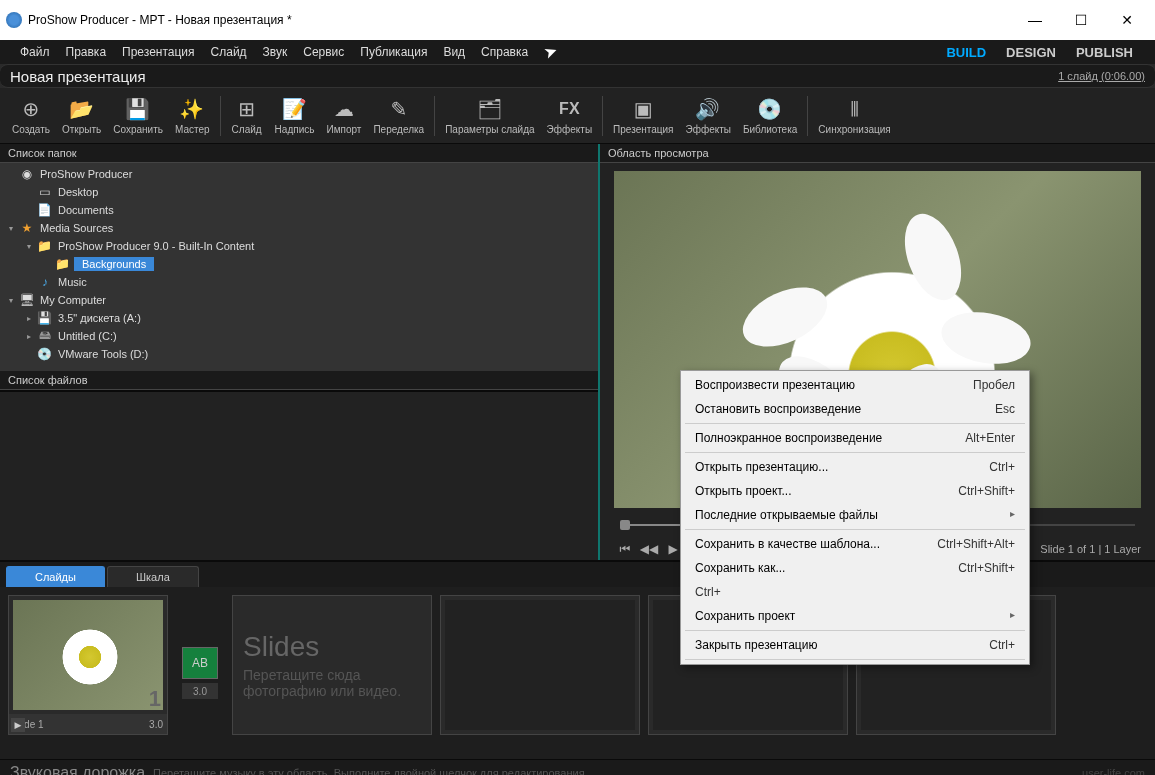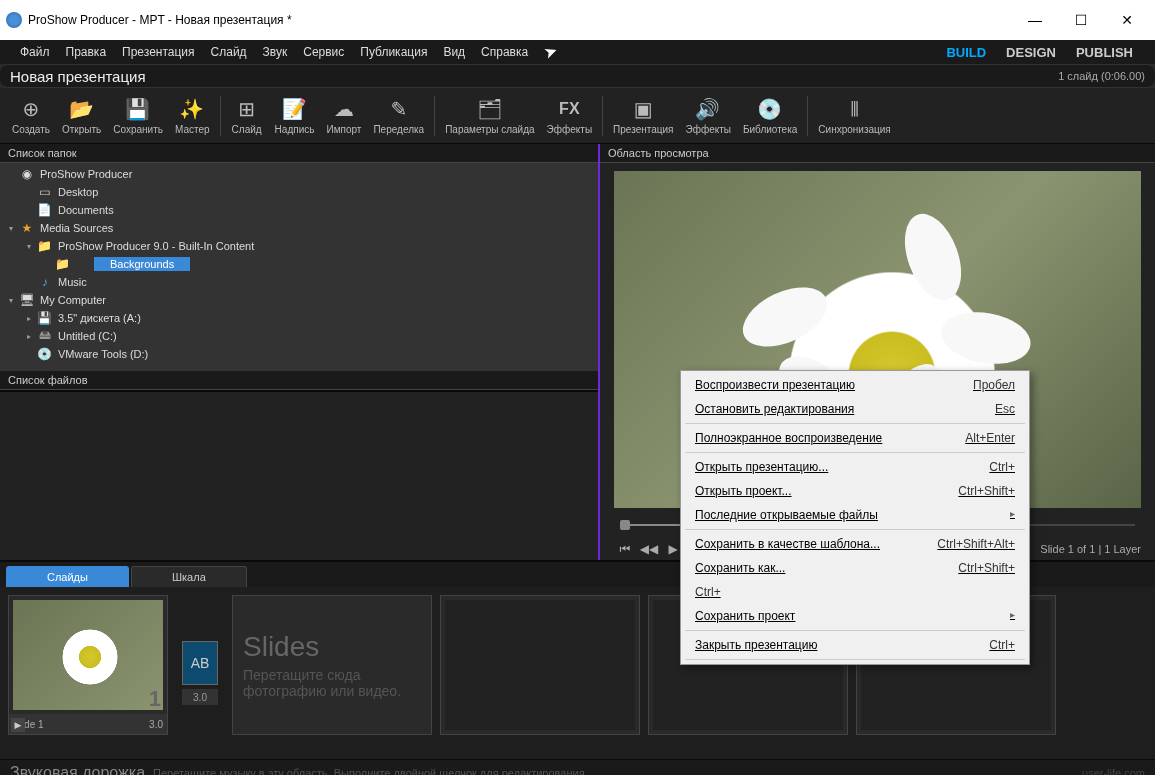--- a/index.html
+++ b/index.html
@@ -53,21 +53,21 @@
   height: 24px;
   background: #1a1a1a;
   display: flex;
   align-items: center;
   padding: 0 10px;
   border-top: 1px solid #333;
   border-bottom: 1px solid #333;
   border-radius: 8px;
 }
 .headerbar .ptitle { font-size: 15px; color: #eee; }
-.headerbar .pstatus { margin-left: auto; font-size: 11px; color: #aaa; }
+.headerbar .pstatus { margin-left: auto; font-size: 11px; color: #aaa; text-decoration: underline; }
 .toolbar {
   height: 56px;
   background: #222;
   display: flex;
   align-items: center;
   padding: 0 6px;
   border-bottom: 1px solid #0a0a0a;
 }
 .tbtn {
   display: flex; flex-direction: column; align-items: center;
@@ -75,21 +75,21 @@
   padding: 2px 6px;
   min-width: 44px;
   cursor: pointer;
   color: #bbb;
 }
 .tbtn .ti { width: 26px; height: 26px; display: flex; align-items: center; justify-content: center; font-size: 20px; }
 .tbtn .tl { font-size: 10px; margin-top: 2px; }
 .tsep { width: 1px; height: 40px; background: #444; margin: 0 4px; }
 .main { display: flex; height: 416px; }
 .left { flex: 0 0 598px; display: flex; flex-direction: column; background: #333; }
-.right { flex: 1; display: flex; flex-direction: column; background: #222; border-left: 2px solid #6d28d9; }
+.right { flex: 1; display: flex; flex-direction: column; background: #222; border-left: 2px solid #0f766e; }
 .panel-head {
   background: #1a1a1a;
   padding: 3px 8px;
   font-size: 11px;
   color: #ccc;
   border-bottom: 1px solid #444;
 }
 .folderlist {
   flex: 1;
   background: #333;
@@ -104,21 +104,21 @@
 .fnode {
   display: flex; align-items: center;
   padding: 2px 4px;
   font-size: 11px;
   color: #ddd;
   cursor: pointer;
   white-space: nowrap;
 }
 .fnode .chev { width: 10px; text-align: center; color: #999; font-size: 8px;}
 .fnode .fi { width: 16px; height: 14px; margin: 0 3px; display: inline-flex; align-items: center; justify-content: center; font-size: 12px;}
-.fnode.sel .lab { background: #3a88d8; color: #fff; padding: 1px 16px; margin-left: 20px; }
+.fnode.sel .lab { background: #3a88d8; color: #fff; padding: 1px 8px; }
 .fnode .lab { padding: 1px 2px; }
 .filelist {
   height: 170px;
   background: #222;
   border-top: 2px solid #0a0a0a;
 }
 .preview-area { flex: 1; display: flex; flex-direction: column; }
 .preview-canvas {
   flex: 1;
   background: #000;
@@ -157,21 +157,21 @@
 .preview-ctrls .pline::before { content:""; position:absolute; left:0; width:10px; height:10px; background:#888; top:-4px; border-radius:2px;}
 .preview-ctrls .played { width:60px; height:2px; background:#888; position:absolute; left:0;}
 .preview-info {
   height: 22px; display:flex; align-items:center; padding: 0 14px; gap: 2px;
   font-size: 11px; color: #aaa;
 }
 .pcbtn { width:22px; height:20px; display:flex; align-items:center; justify-content:center; cursor:pointer; font-size:12px; }
 .tabs-area { height: 225px; background: #1a1a1a; border-top: 2px solid #0a0a0a; display:flex; flex-direction:column;}
 .tabrow { display:flex; background: #1a1a1a; padding: 4px 6px 0 6px; }
 .tab {
-  padding: 4px 40px; font-size: 11px;
+  padding: 4px 28px; font-size: 11px;
   background: #2a2a2a; color: #ccc; cursor:pointer;
   border: 1px solid #444; border-bottom: none;
   border-radius: 3px 3px 0 0;
   margin-right: 2px;
 }
 .tab.active { background: #3a88d8; color: #fff; border-color: #3a88d8;}
 .slidestrip { flex:1; display:flex; padding: 8px; gap: 8px; background:#1e1e1e; }
 .slidecell {
   width: 200px; height: 140px;
   background: #2a2a2a;
@@ -184,21 +184,21 @@
 .slidecell .thumb::after{
   content:""; position:absolute; left:28%; top:20%;
   width:70px;height:70px;
   background: radial-gradient(circle,#d4c830 0%,#c9bd20 22%,#fff 23%,#fff 55%,transparent 56%);
   border-radius:50%;
 }
 .slidecell .thumb.empty::after{display:none;}
 .slidecell .cap { height:20px; background:#333; display:flex; align-items:center; padding:0 4px; font-size:10px; color:#aaa; justify-content:space-between;}
 .slidecell .num { position:absolute; right:6px; bottom:22px; font-size:22px; color:#666; font-weight:bold;}
 .transcell { width:48px; display:flex; flex-direction:column; align-items:center; justify-content:center; gap:4px;}
-.transcell .tbox { width:36px; height:44px; background:#0c4a6e; border:1px solid #666; display:flex;align-items:center;justify-content:center;font-size:14px;color:#ccc;}
+.transcell .tbox { width:36px; height:32px; background:#15803d; border:1px solid #666; display:flex;align-items:center;justify-content:center;font-size:12px;color:#ccc;}
 .transcell .tdur { width:36px; height:16px; background:#333; color:#999; font-size:10px; display:flex;align-items:center;justify-content:center;}
 .placeholder-text { color:#555; font-size:14px; display:flex; flex-direction:column; justify-content:center; height:100%; padding-left:10px;}
 .placeholder-text .big { font-size:28px; color:#666; margin-bottom:4px;}
 .footer { height:26px; background:#1a1a1a; display:flex; align-items:center; padding:0 10px; border-top:1px solid #0a0a0a;}
 .footer .ft { font-size:16px; color:#888; margin-right:8px;}
 .footer .fh { font-size:11px; color:#555;}
 .footer .wm { margin-left:auto; font-size:11px; color:#444;}
 .context-menu {
   position: absolute;
   left: 680px; top: 370px;
@@ -207,21 +207,20 @@
   border: 1px solid #999;
   box-shadow: 3px 3px 8px rgba(0,0,0,0.4);
   z-index: 1000;
   color: #000;
   padding: 2px 0;
 }
 .cm-item {
   display:flex; padding: 5px 14px;
   font-size: 12px;
   cursor: pointer;
-  text-decoration: underline;
 }
 .cm-item .cml { flex:1; }
 .cm-item .cms { color:#333; }
 .cm-item .cmr { color:#666; font-size:10px; }
 .cm-sep { height:1px; background:#ccc; margin: 2px 4px; }
 .icon-folder { color:#f6c555; }
 .icon-drive { color:#999; }
 .icon-music { color:#4aa5e0; }
 .icon-star { color:#f0a030; }
 .cursor { position:absolute; left:544px; top:42px; font-size:16px; color:#fff; z-index:500; pointer-events:none; transform: rotate(-20deg);}
@@ -460,21 +459,21 @@
     <div class="wm">user-life.com</div>
   </div>
 </div>
 
 <div class="context-menu" id="ctxmenu">
     <div class="cm-item">
       <span class="cml">Воспроизвести презентацию</span>
       <span class="cms">Пробел</span>
     </div>
     <div class="cm-item">
-      <span class="cml">Остановить редактирования</span>
+      <span class="cml">Остановить воспроизведение</span>
       <span class="cms">Esc</span>
     </div>
     <div class="cm-sep"></div>
     <div class="cm-item">
       <span class="cml">Полноэкранное воспроизведение</span>
       <span class="cms">Alt+Enter</span>
     </div>
     <div class="cm-sep"></div>
     <div class="cm-item">
       <span class="cml">Открыть презентацию...</span>

